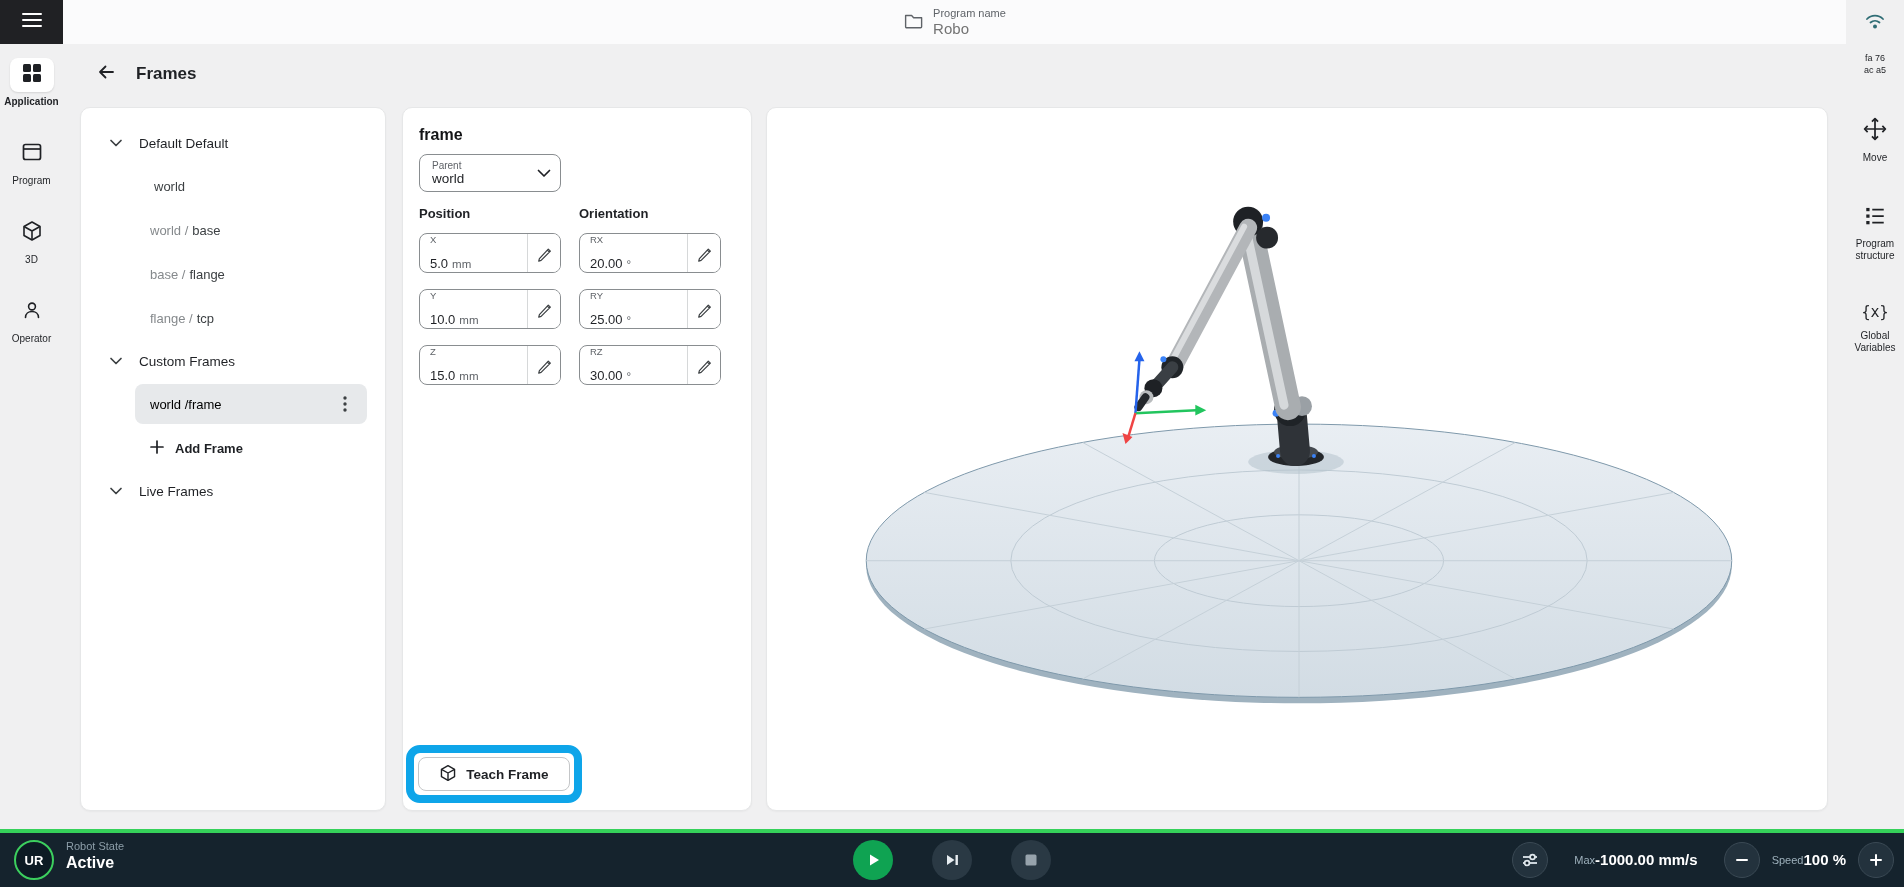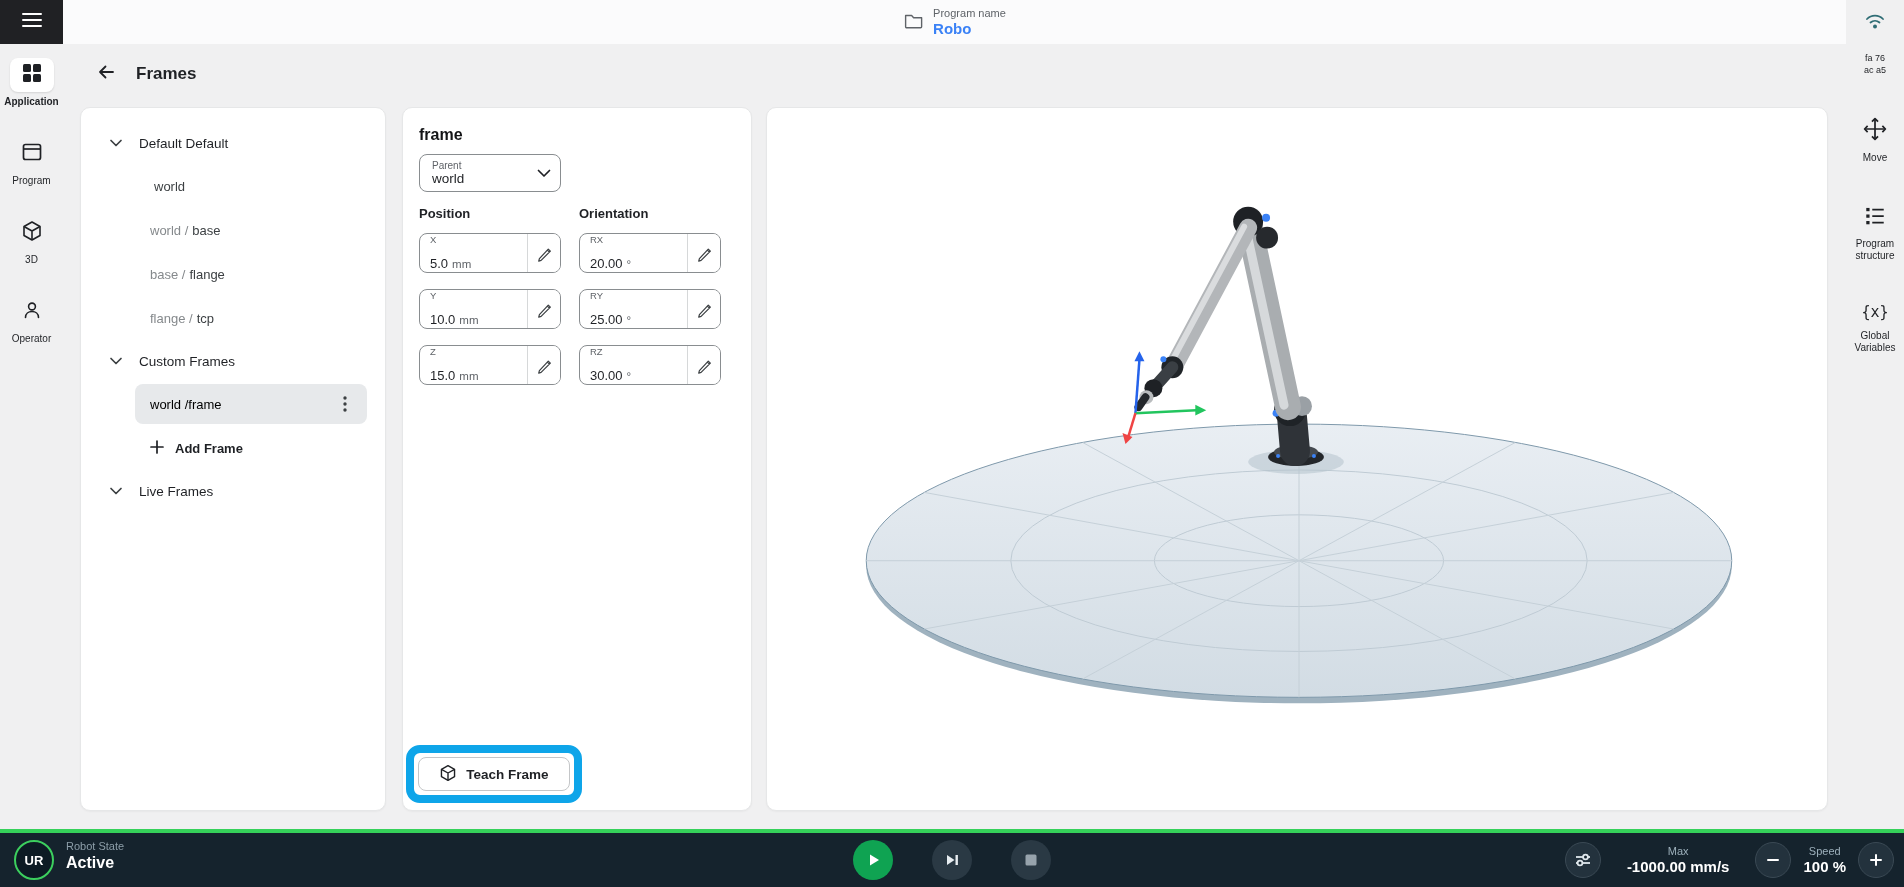--- a/index.html
+++ b/index.html
@@ -8,21 +8,21 @@
   .app { position: relative; width: 1904px; height: 887px; background: #f0f0f1; overflow: hidden; }
 
   
   .topbar { position: absolute; left: 63px; top: 0; right: 58px; height: 44px; background: #fbfbfc; }
   .hamburger-box { position: absolute; left: 0; top: 0; width: 63px; height: 44px; background: #202124;
     display: flex; align-items: center; justify-content: center; cursor: pointer; }
   .program-block { position: absolute; left: 50%; top: 0; transform: translateX(-50%); height: 44px;
     display: flex; align-items: center; gap: 10px; }
   .program-text { display: flex; flex-direction: column; }
   .program-label { font-size: 11px; color: #5f6368; line-height: 13px; }
-  .program-value { font-size: 15px; font-weight: 700; color: #3b82f6; line-height: 18px; }
+  .program-value { font-size: 15px; font-weight: 400; color: #737373; line-height: 18px; }
 
   
   .left-nav { position: absolute; left: 0; top: 44px; bottom: 58px; width: 63px;
     display: flex; flex-direction: column; align-items: center; padding-top: 14px; gap: 30px; }
   .nav-item { display: flex; flex-direction: column; align-items: center; gap: 4px; cursor: pointer; width: 60px; }
   .nav-icon-box { width: 44px; height: 34px; display: flex; align-items: center; justify-content: center; border-radius: 8px; }
   .nav-item.active .nav-icon-box { background: #ffffff; box-shadow: 0 1px 2px rgba(0,0,0,.12); }
   .nav-label { font-size: 10px; color: #1f2125; text-align: center; }
   .nav-item.active .nav-label { font-weight: 700; }
 
@@ -105,21 +105,21 @@
   .footer-center { position: absolute; left: 50%; top: 50%; transform: translate(-50%,-50%);
     display: flex; gap: 39px; }
   .circle-btn { width: 40px; height: 40px; border-radius: 50%; display: flex; align-items: center;
     justify-content: center; cursor: pointer; border: none; }
   .btn-play { background: #0fa352; }
   .btn-dark { background: #2a3944; }
   .footer-right { position: absolute; right: 10px; top: 50%; transform: translateY(-50%);
     display: flex; align-items: center; }
   .small-circle-btn { width: 36px; height: 36px; border-radius: 50%; background: #23323d;
     border: 1px solid #3a4954; display: flex; align-items: center; justify-content: center; cursor: pointer; }
-  .metric-block { display: flex; flex-direction: column; align-items: center; }
+  .metric-block { display: flex; flex-direction: row; align-items: center; }
   .metric-label { font-size: 11px; color: #9db0bb; line-height: 13px; }
   .metric-value { font-size: 15px; font-weight: 700; color: #fff; line-height: 18px; white-space: nowrap; }
   .mr26 { margin-right: 26px; } .mr12 { margin-right: 12px; }
 </style>
 </head>
 <body>
 
 <div class="app">
 
   <div class="topbar">

